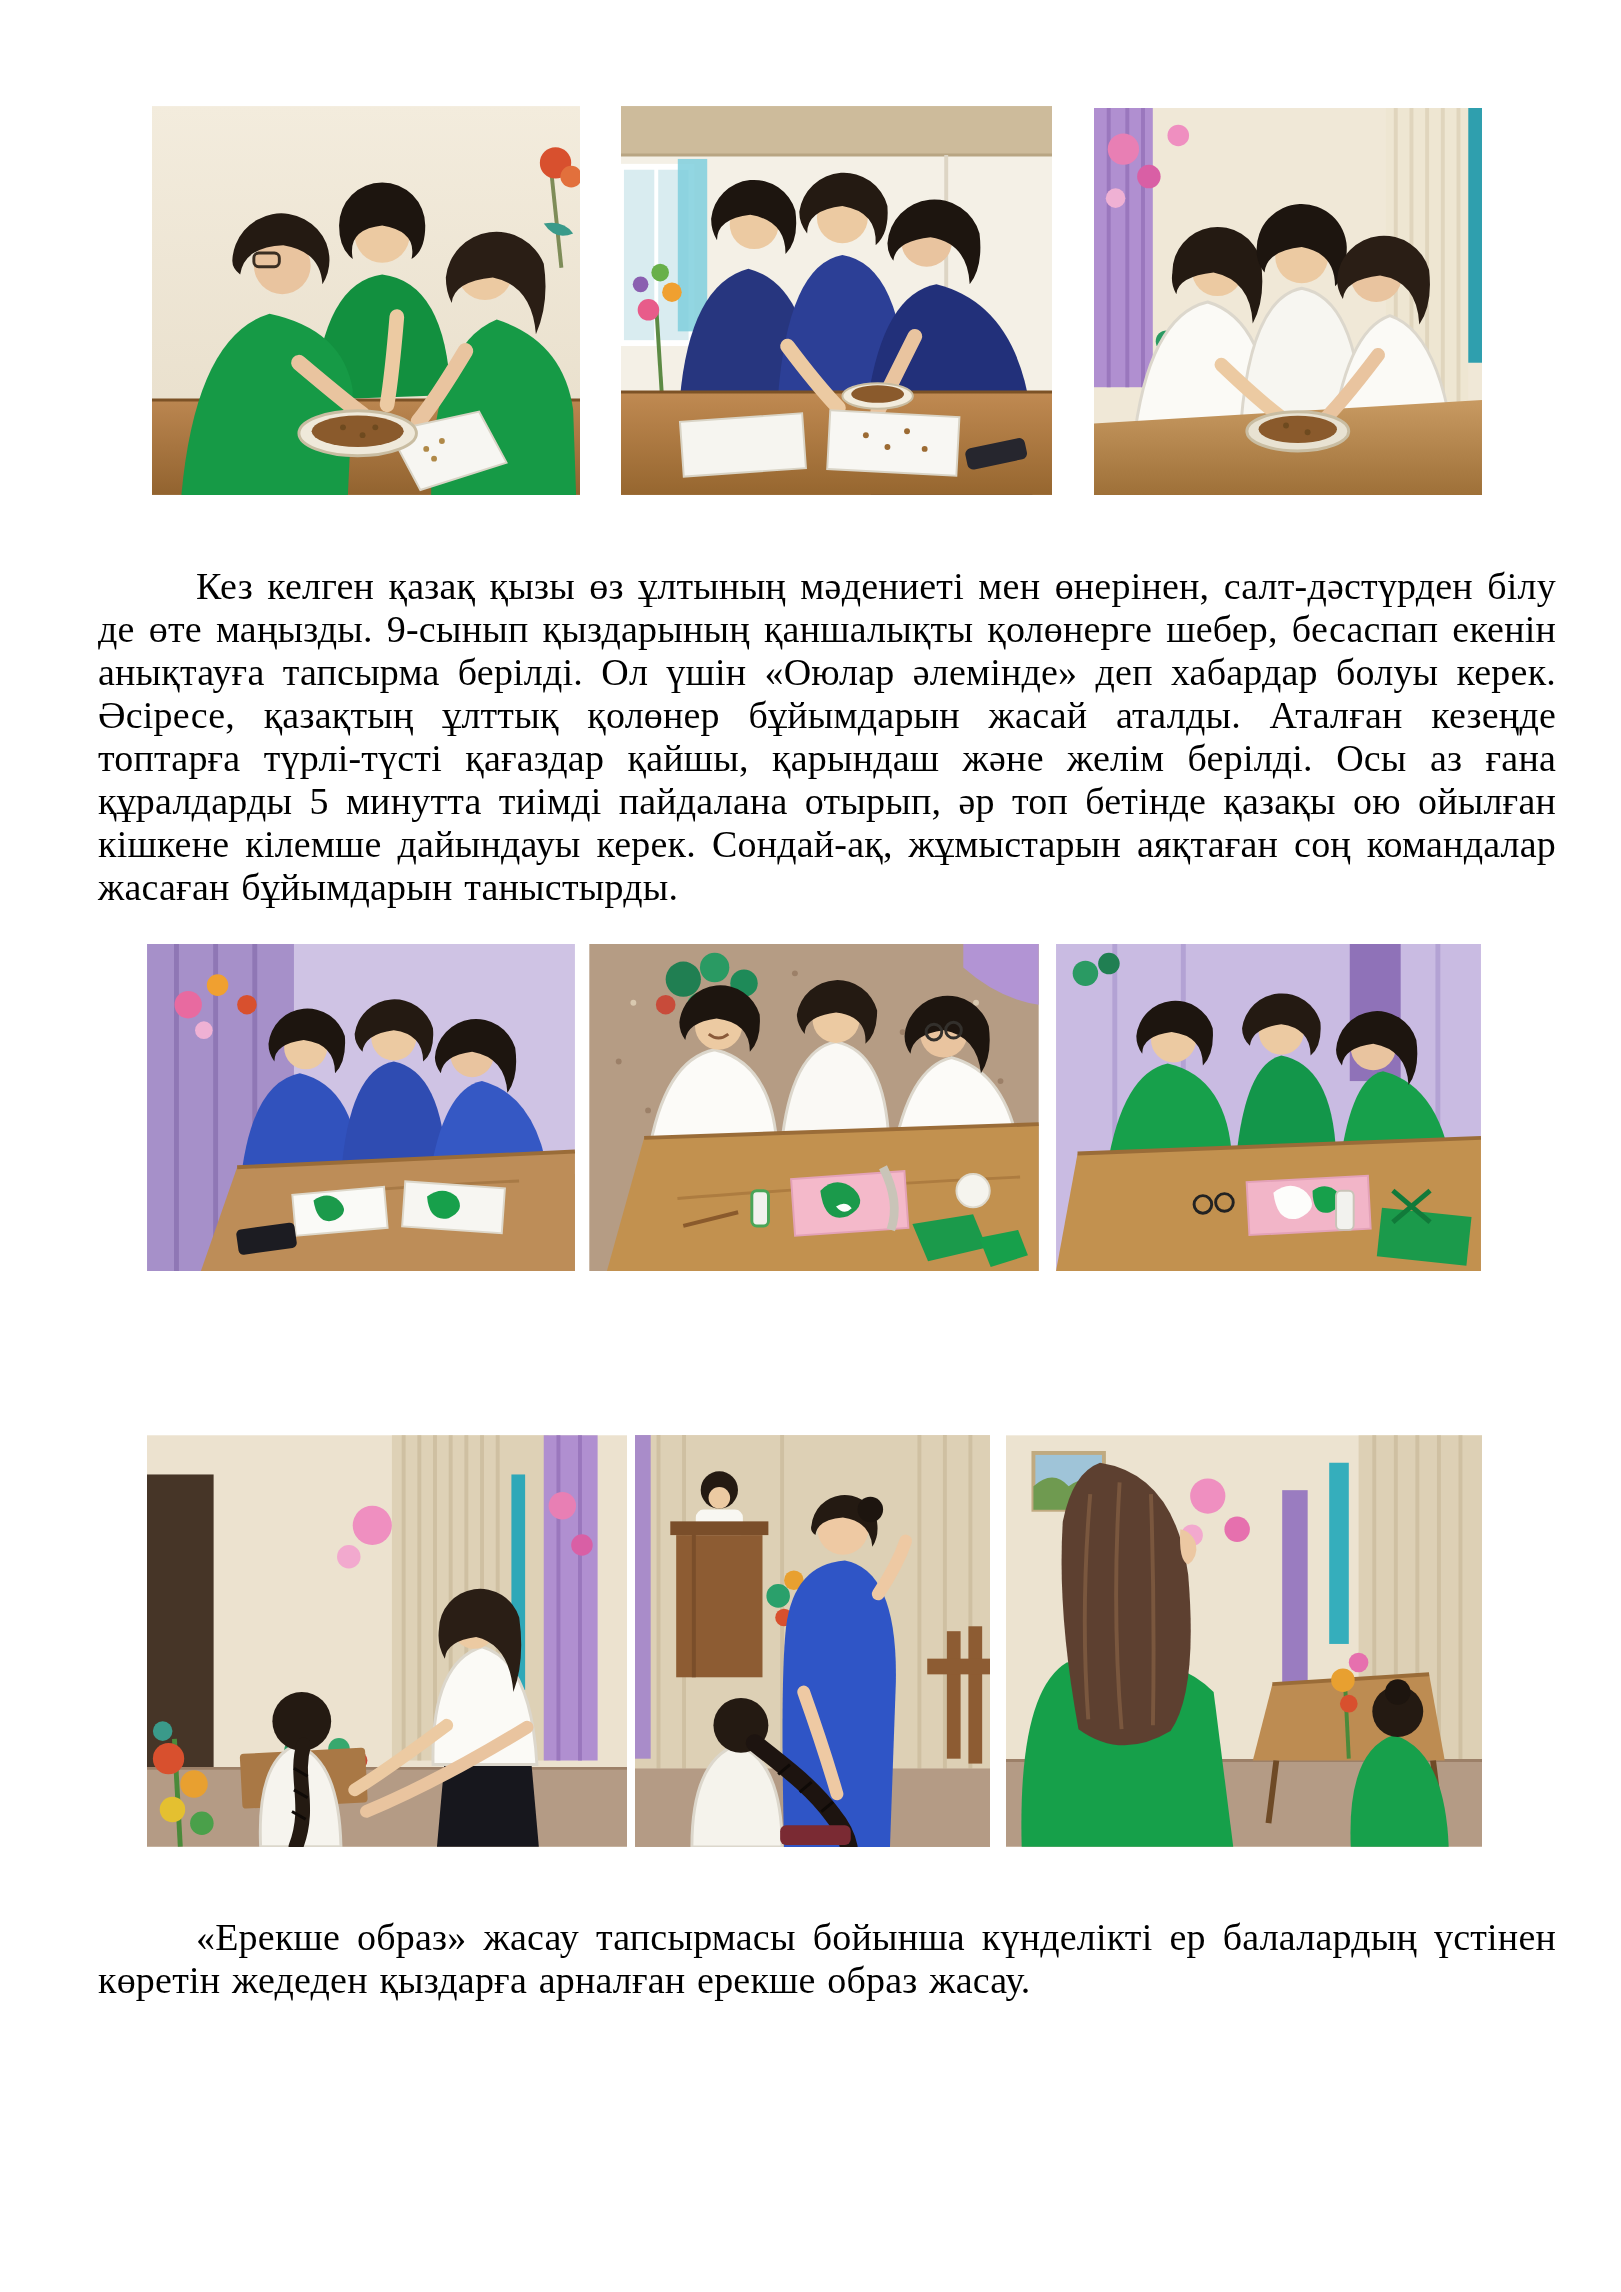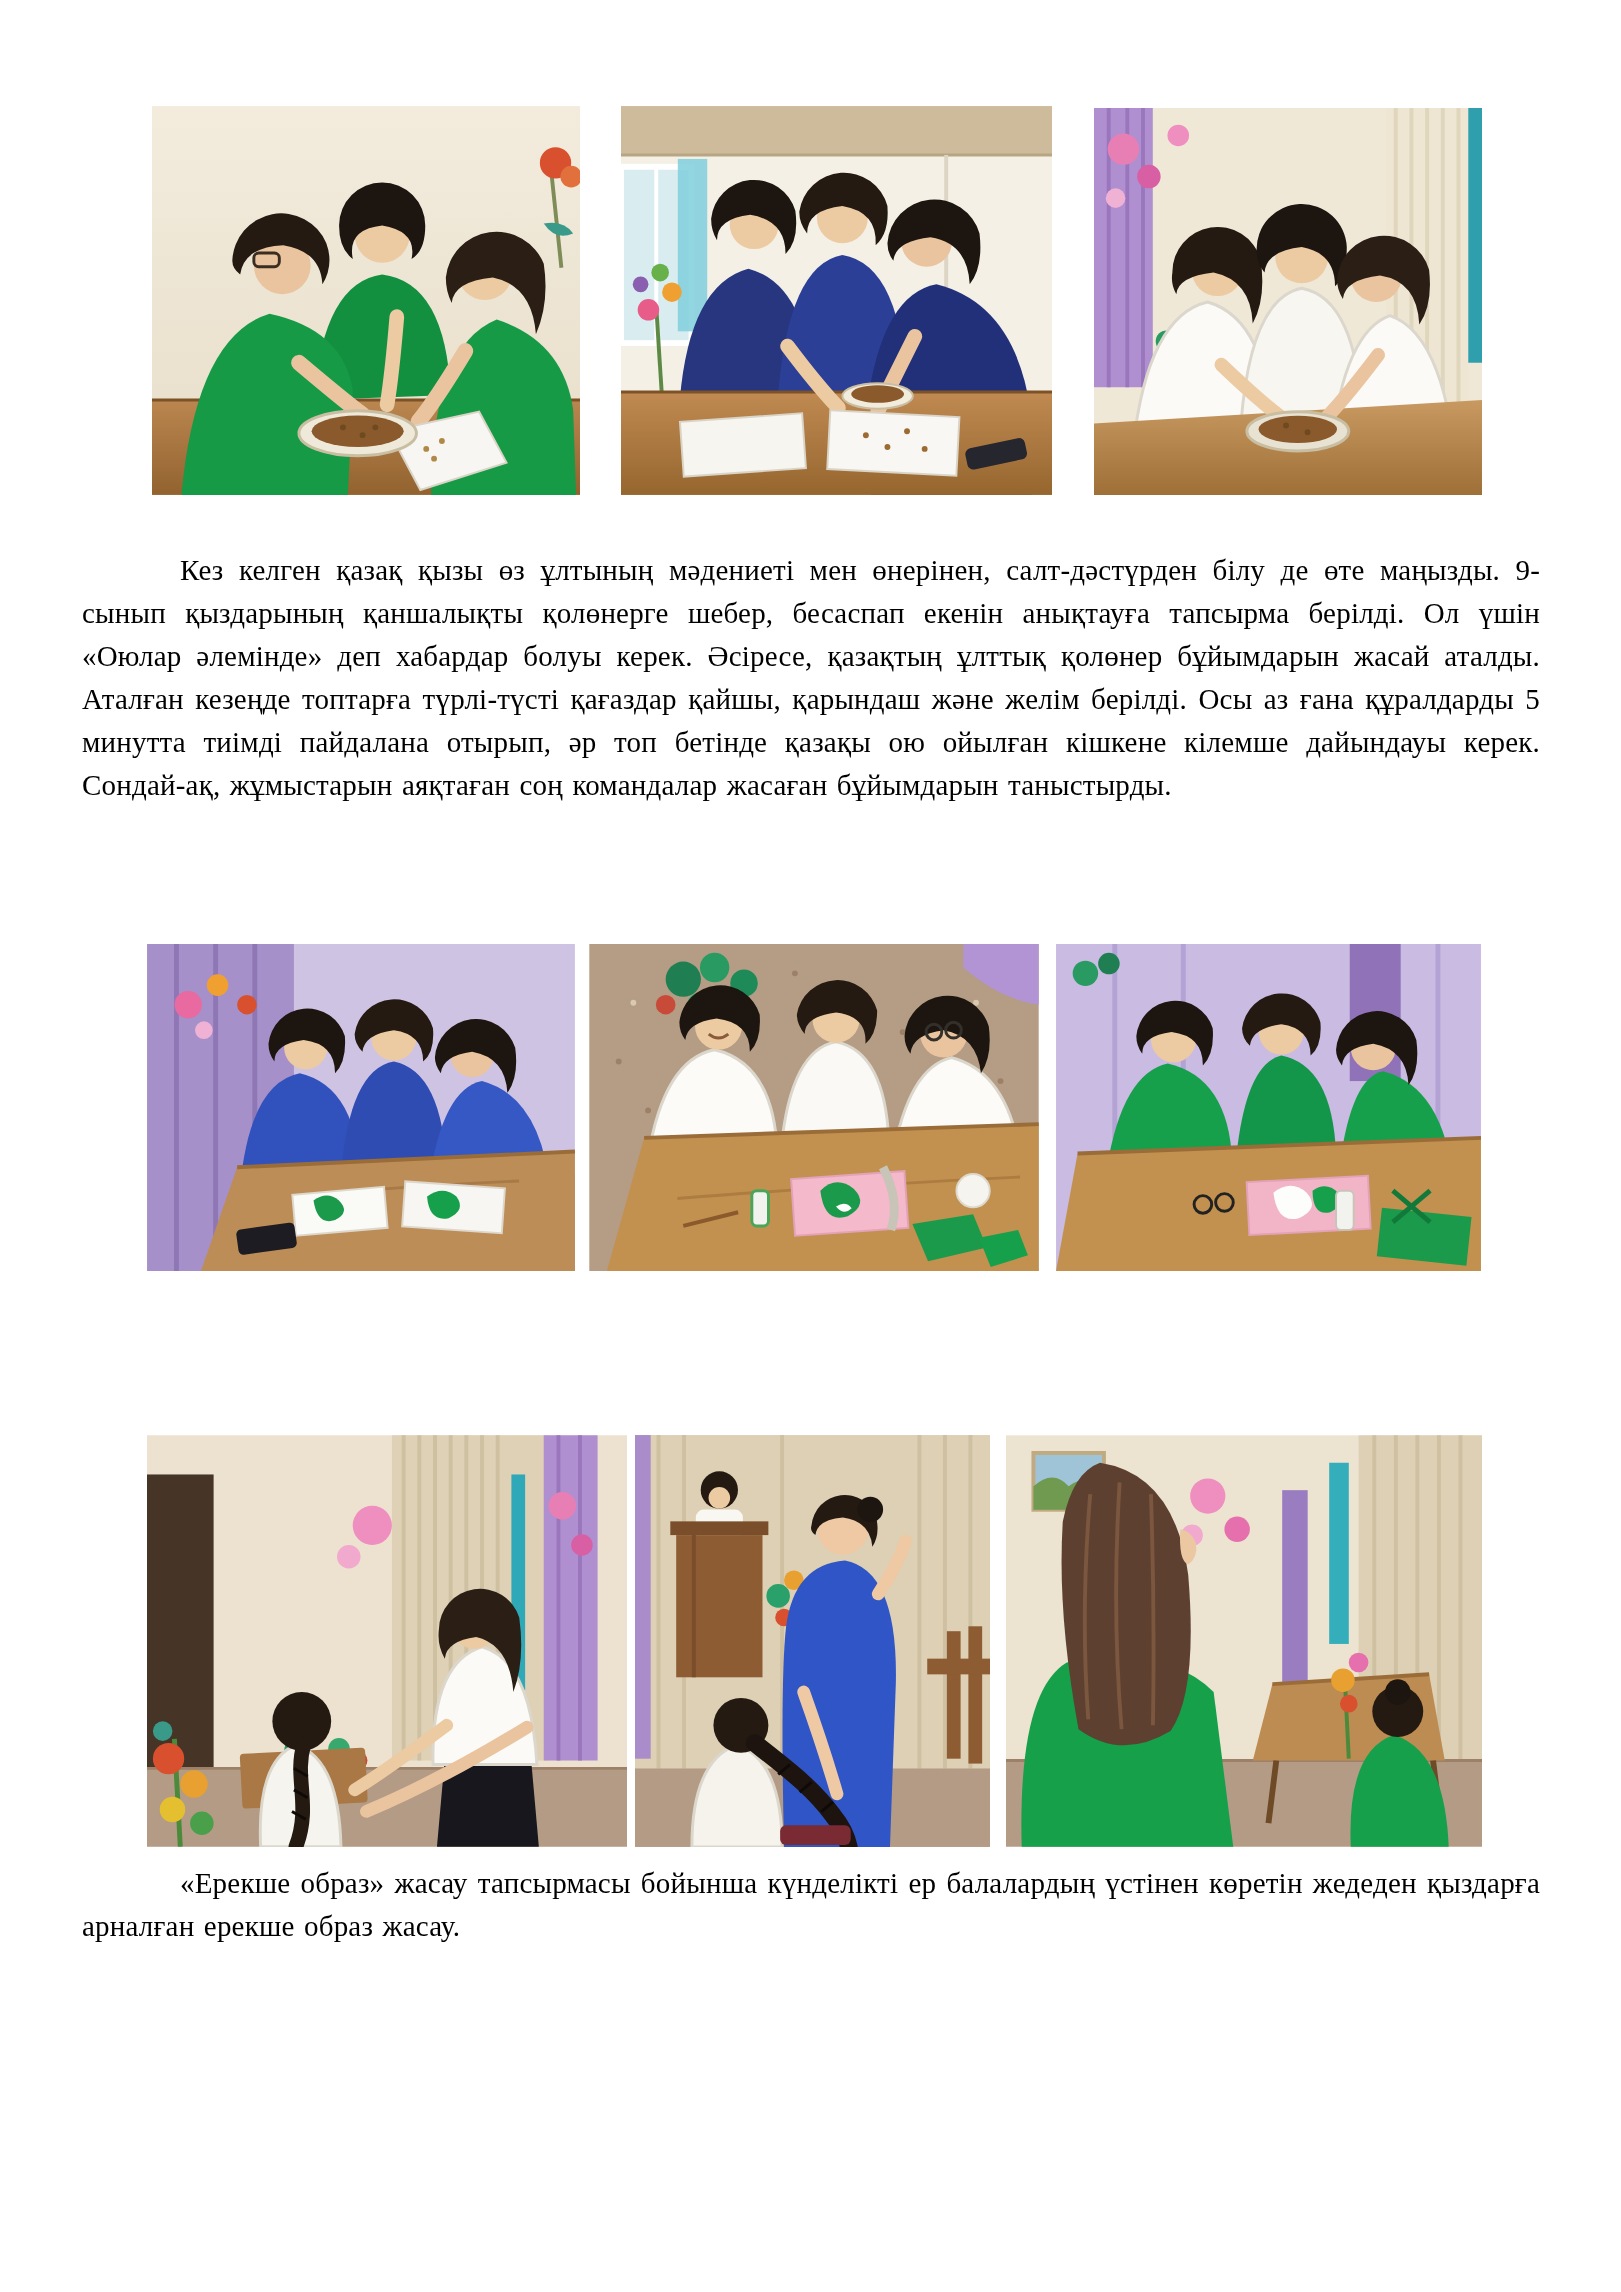--- a/index.html
+++ b/index.html
@@ -1,19 +1,19 @@
 <!DOCTYPE html>
 <html><head>
 <meta charset="utf-8">
 <style>
   html,body{margin:0;padding:0;background:#ffffff;}
   .page{position:relative;width:1621px;height:2293px;background:#ffffff;overflow:hidden;
         font-family:"Liberation Serif","DejaVu Serif",serif;color:#000;}
   .photo{position:absolute;display:block;}
-  .para{position:absolute;margin:0;font-size:29px;line-height:43px;text-align:justify;
+  .para{position:absolute;margin:16px;font-size:38px;line-height:43px;text-align:justify;
         text-indent:98px;letter-spacing:0.2px;word-spacing:2px;}
 </style>
 </head>
 <body>
 
 <div class="page">
 
   <svg class="photo" style="left:152px;top:106px" width="428" height="389" viewBox="0 0 437 397">
     <defs>
       <linearGradient id="w11" x1="0" y1="0" x2="0" y2="1">
@@ -454,16 +454,16 @@
     <path d="M16,420 Q12,262 62,232 Q164,214 212,262 L232,420 Z" fill="#16a04a"></path>
     <path d="M96,28 Q172,40 186,142 Q196,262 168,302 Q118,332 74,300 Q52,180 58,88 Q68,38 96,28 Z" fill="#5d4030"></path>
     <g stroke="#7a573e" stroke-width="4" fill="none">
       <path d="M86,60 Q76,180 84,290"></path>
         <path d="M116,48 Q108,180 118,300"></path>
         <path d="M148,60 Q152,180 150,296"></path>
     </g>
     <path d="M178,96 a20,20 0 0 1 8,36 q-10,-4 -8,-36" fill="#ecc8a2"></path>
   </svg>
 
-  <p class="para" style="left:82px;top:1862px;width:1458px">«Ерекше образ» жасау тапсырмасы бойынша күнделікті ер балалардың үстінен көретін жедеден қыздарға арналған ерекше образ  жасау.</p>
+  <p class="para" style="left:82px;top:1900px;width:1458px">«Ерекше образ» жасау тапсырмасы бойынша күнделікті ер балалардың үстінен көретін жедеден қыздарға арналған ерекше образ  жасау.</p>
 
 </div>
 
 
 </body></html>

